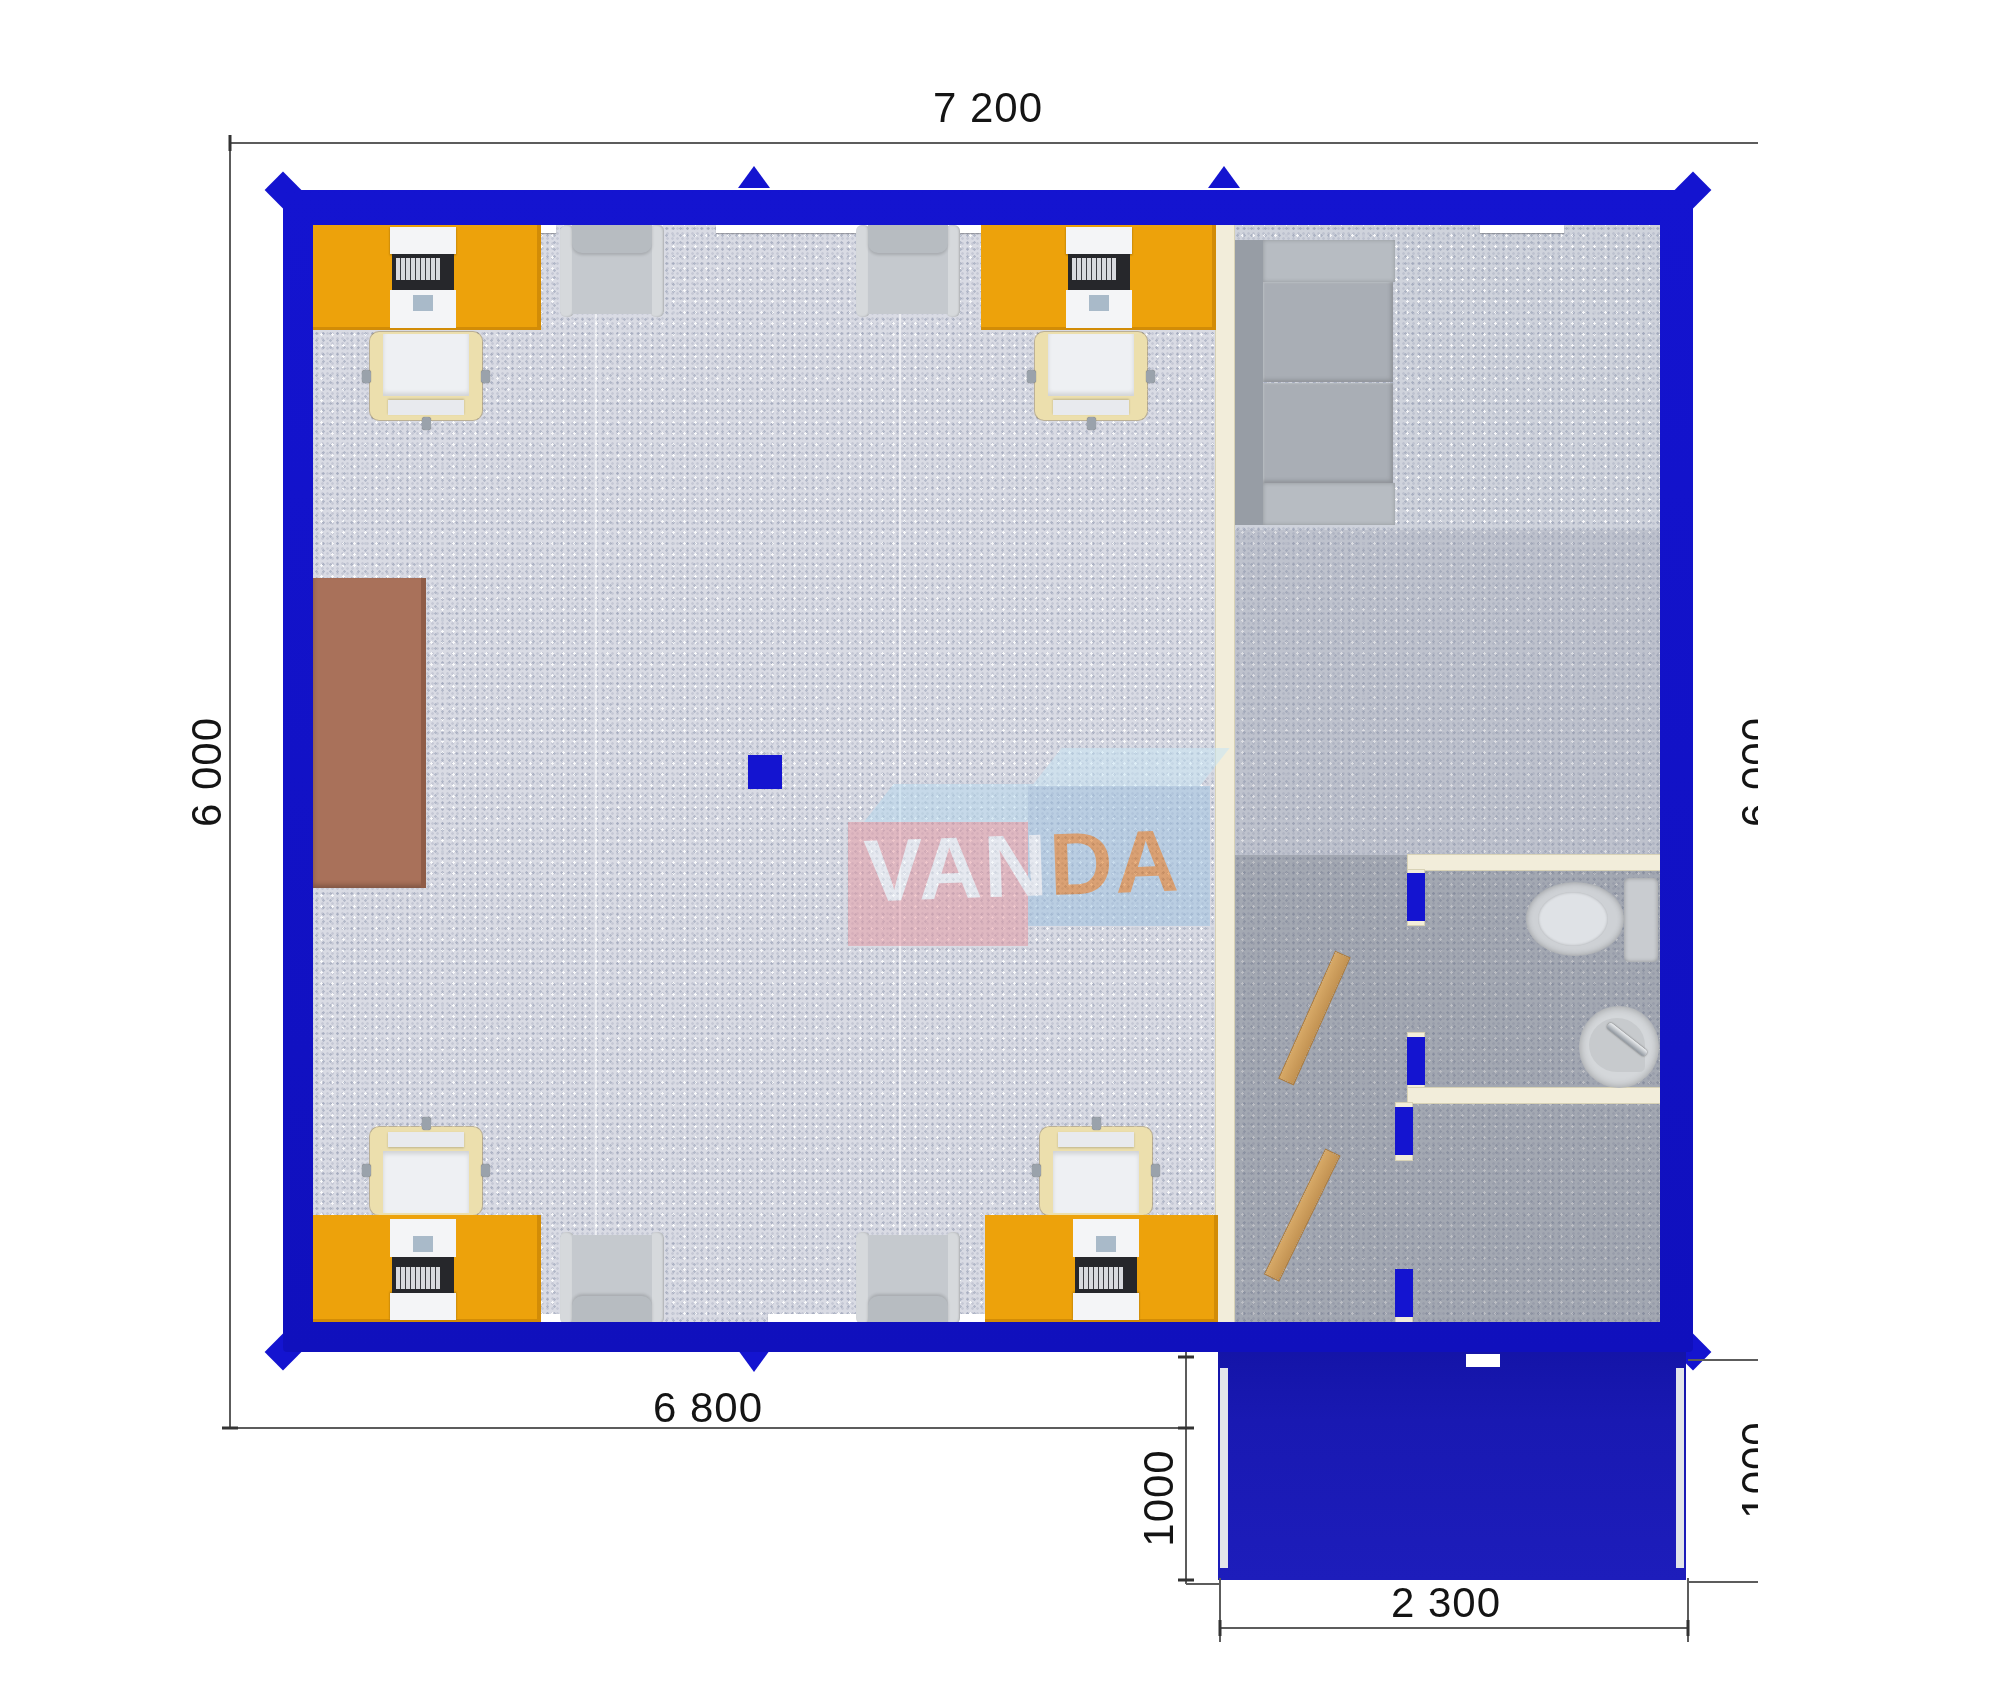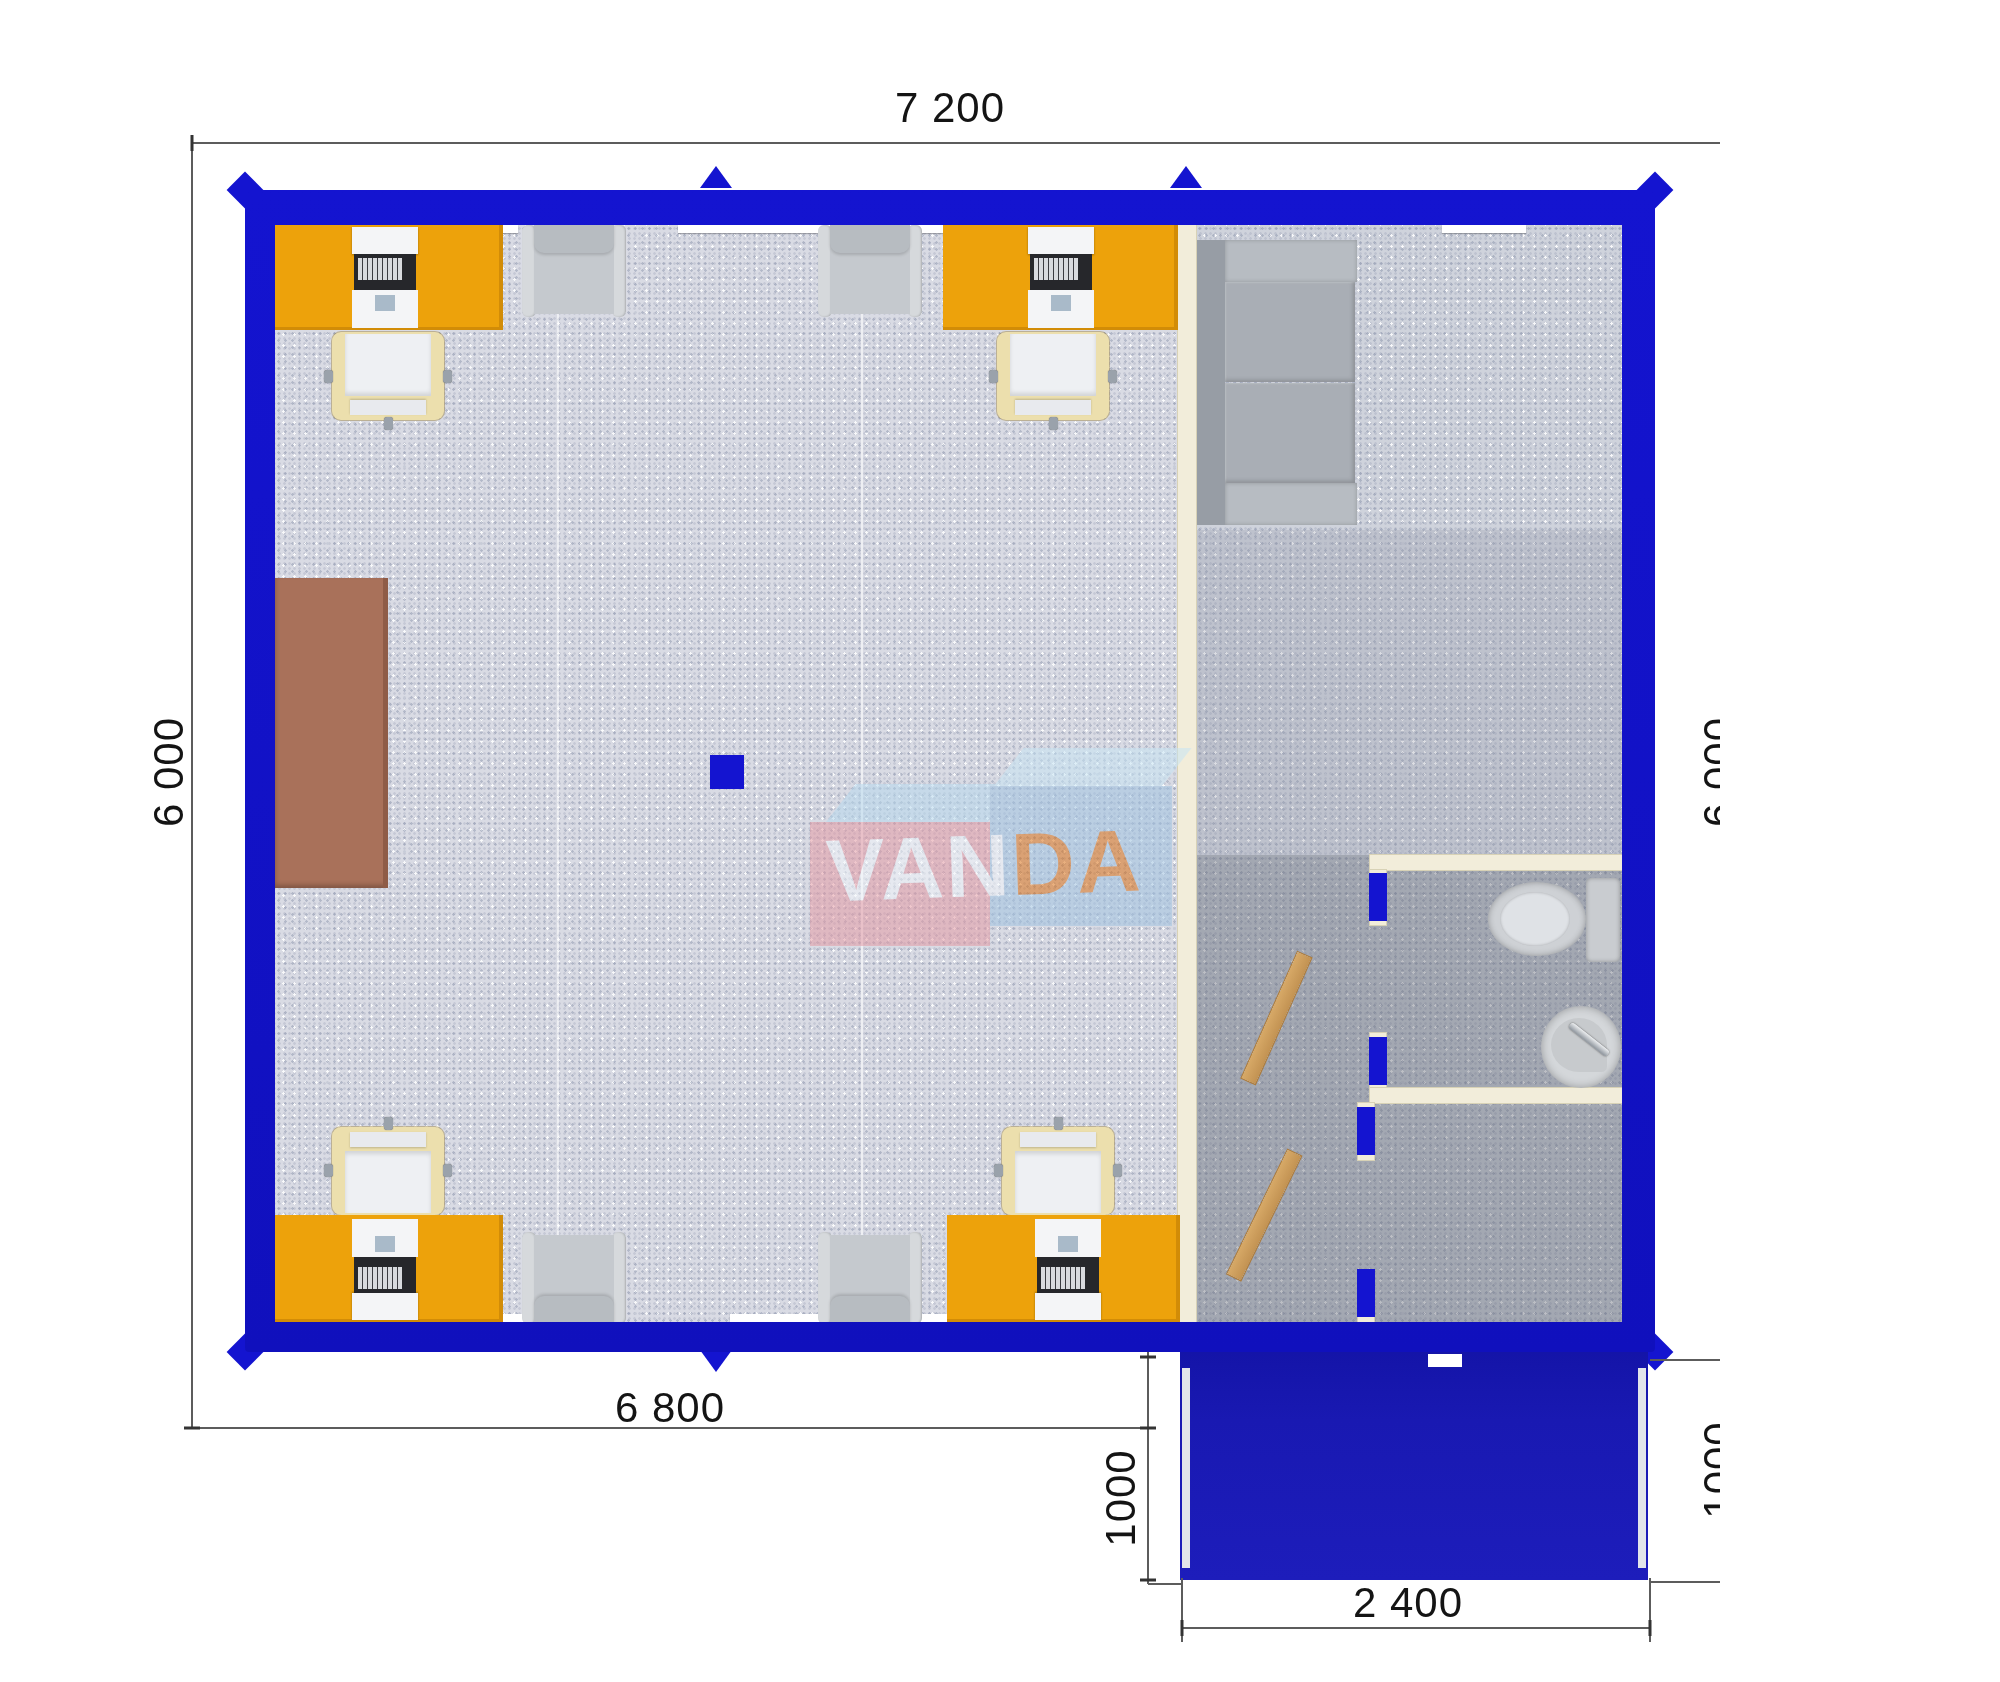--- a/index.html
+++ b/index.html
@@ -1,17 +1,17 @@
 <!DOCTYPE html>
 <html style="--wall-blue: #1414d0; --wall-navy: #2b2d7e; --porch-blue: #1919b2; --floor-light: #d9dbe4; --floor-mid: #cfd3dc; --floor-dark: #aaadb6; --cream: #f2edda; --cream-edge: #d8d2b6; --desk-orange: #eda20b; --cabinet-brown: #a9715a; --cabinet-brown-dark: #8f5c47; --wood: #d7a967; --wood-dark: #aa7b3e; --sofa-seat: #a9aeb5; --sofa-arm: #b7bcc2; --sofa-back: #979da5; --armchair: #c5c9ce; --armchair-arm: #d6d9dc; --chair-cream: #ecdfad; --white: #f4f5f7; --metal: #9aa2ab; --keyboard-dark: #26272b; --key-gray: #d8dade; --touchpad: #a9bac9; --dim-line: #5c5c5c; --dim-text: #141414; --logo-pink: #e699a3; --logo-blue: #9fc3e2; --logo-top1: #b6d9ee; --logo-top2: #c6e5f5; --logo-text: #f2f7fb; --logo-text2: #dc6e0f;"><head>
 <meta charset="utf-8">
 <style>
   html,body{margin:0;padding:0;background:#ffffff;}
   .canvas{position:relative;width:1720px;height:1682px;background:#ffffff;overflow:hidden;
-          font-family:"Liberation Sans",sans-serif;}
+          font-family:"Liberation Sans",sans-serif;margin-left:38px;}
   .abs{position:absolute;}
 
   
   .dimtext{position:absolute;font:400 42px/1.1 "Liberation Sans",sans-serif;color:var(--dim-text,#141414);
            text-align:center;letter-spacing:1px;white-space:nowrap;}
   .rot{transform:rotate(-90deg);transform-origin:center center;}
   svg.dims{position:absolute;left:0;top:0;z-index:6;pointer-events:none;}
   .dimtext{z-index:7;}
 
   
@@ -134,21 +134,21 @@
       <line x1="1734" y1="143" x2="1750" y2="143"></line>
     </g>
   </svg>
 
   <div class="dimtext" style="left:870px;top:85px;width:160px;">7 200</div>
   <div class="dimtext rot" style="left:88px;top:750px;width:160px;height:44px;">6 000</div>
   <div class="dimtext rot" style="left:1638px;top:750px;width:160px;height:44px;">6 000</div>
   <div class="dimtext" style="left:590px;top:1385px;width:160px;">6 800</div>
   <div class="dimtext rot" style="left:1040px;top:1476px;width:160px;height:44px;">1000</div>
   <div class="dimtext rot" style="left:1638px;top:1448px;width:160px;height:44px;">1000</div>
-  <div class="dimtext" style="left:1328px;top:1580px;width:160px;">2 400</div>
+  <div class="dimtext" style="left:1328px;top:1580px;width:160px;">2 300</div>
 
   <div class="diamond" style="left:232px;top:177px;"></div>
   <div class="diamond" style="left:1642px;top:177px;"></div>
   <div class="diamond" style="left:232px;top:1339px;"></div>
   <div class="diamond" style="left:1642px;top:1339px;"></div>
   <div class="tri-up" style="left:700px;top:166px;"></div>
   <div class="tri-up" style="left:1170px;top:166px;"></div>
   <div class="tri-down" style="left:700px;top:1350px;"></div>
 
   <div class="porch">

